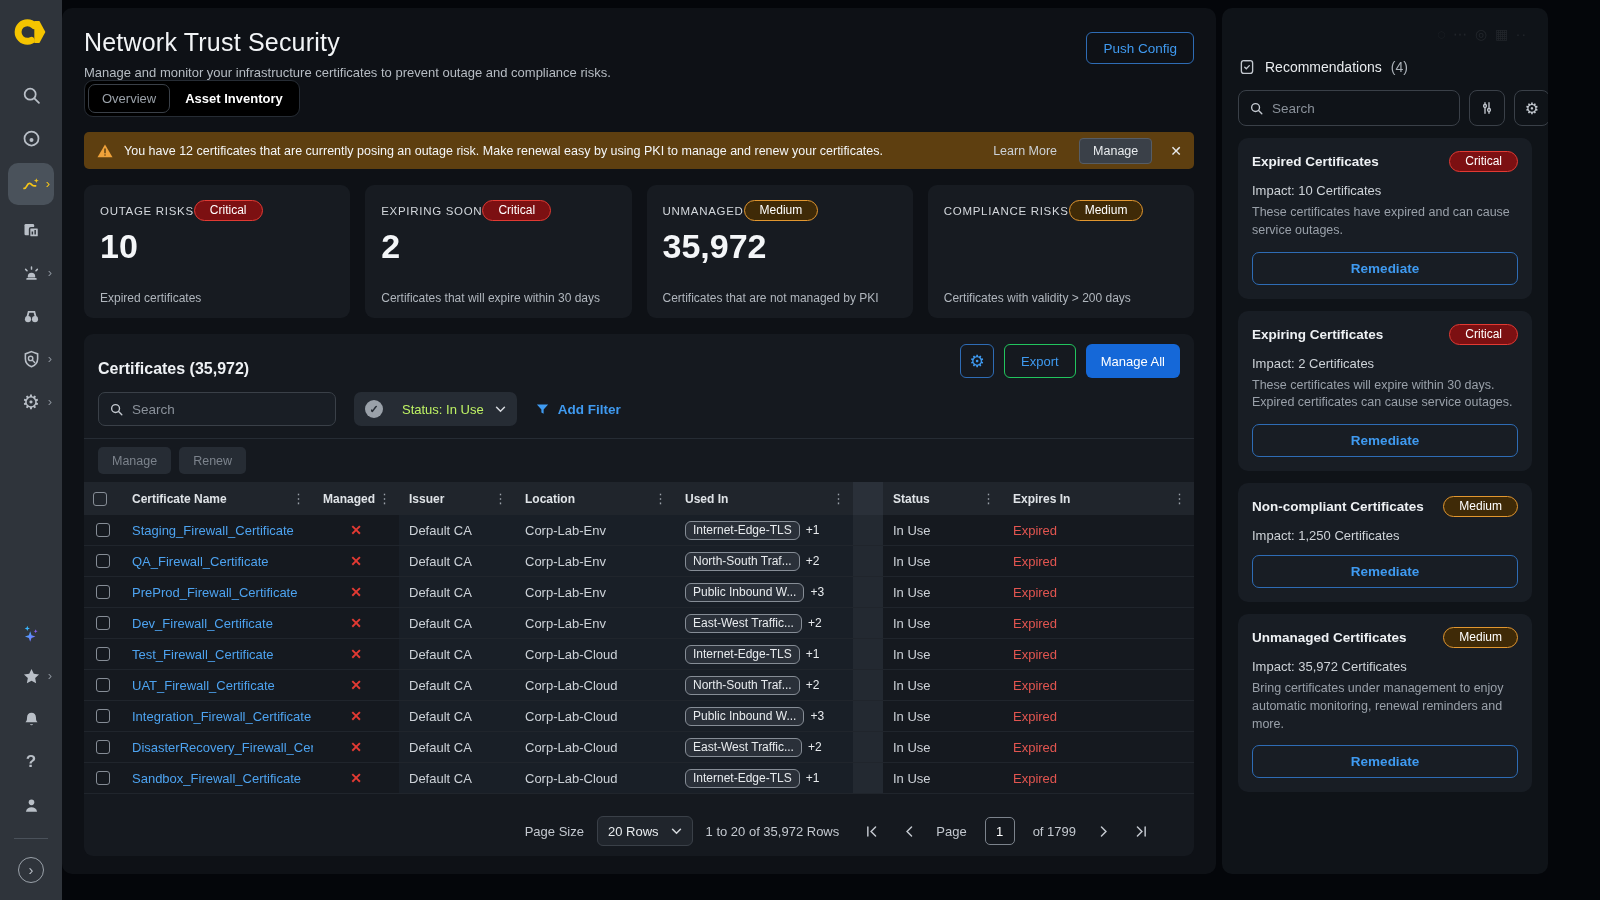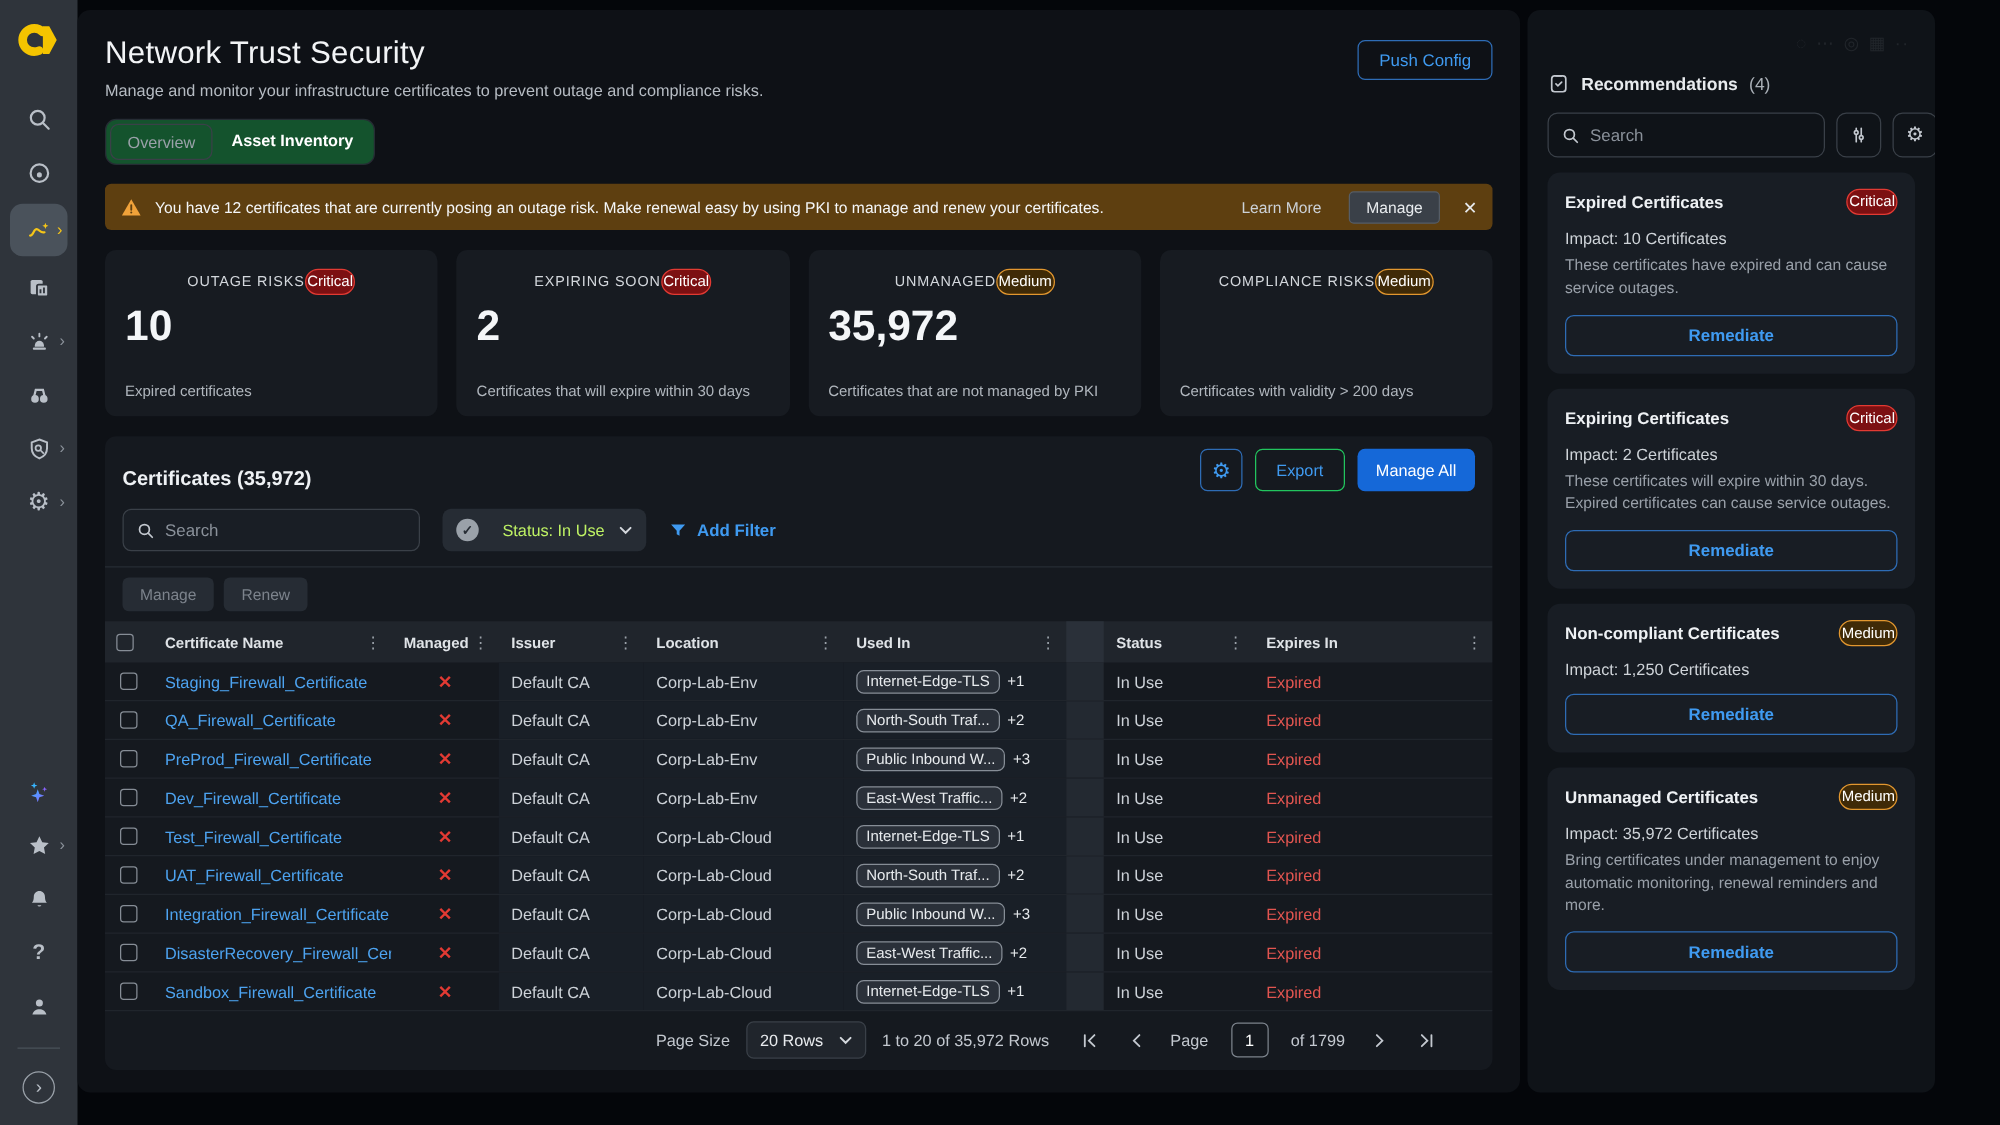--- a/index.html
+++ b/index.html
@@ -29,39 +29,39 @@
 
   
   .main { position:absolute; left:62px; top:8px; width:1154px; height:866px; background:#0e1116;
           border-radius:10px; padding:20px 22px 18px; display:flex; flex-direction:column; }
   .header-row { display:flex; justify-content:space-between; align-items:flex-start; }
   .page-title { font-size:25px; font-weight:500; color:#f2f4f6; letter-spacing:.2px; }
   .subtitle { font-size:13px; color:#b6bcc3; margin-top:8px; }
   .push-config { height:32px; padding:0 16px; border:1px solid #2e6cb5; border-radius:6px;
                  color:#3f9af0; font-size:13.5px; margin-top:4px; }
 
-  .tabs { margin-top:15px; display:inline-flex; border:1px solid #262c34; background:#14532d;
+  .tabs { display:inline-flex; align-items:center; border:1px solid #262c34; background:#000000;
           border-radius:9px; padding:3px; width:fit-content; gap:2px; }
   .tab { padding:6px 13px; font-size:13px; border-radius:7px; color:#9aa1a9; }
   .tab.pill { border:1px solid #3a4048; }
   .tab.active { color:#ffffff; font-weight:700; }
 
   .banner { margin-top:15px; height:37px; background:#5e3f10; border-radius:5px; display:flex;
             align-items:center; padding:0 12px; gap:10px; flex:none; }
   .banner-text { font-size:12.5px; color:#f4f6f8; flex:1; }
   .learn-more { font-size:12.5px; color:#ccd1d7; }
   .banner-manage { height:26px; padding:0 13px; background:#3a4048; border:1px solid #565d66;
                    border-radius:4px; color:#e8ebee; font-size:12.5px; margin-left:12px; }
   .banner-close { color:#e8ebee; font-size:14px; margin-left:8px; }
 
   .stats { display:grid; grid-template-columns:repeat(4,1fr); gap:15px; margin-top:16px; flex:none; }
   .stat-card { background:#171b21; border-radius:9px; padding:15px 16px; height:133px; position:relative; }
-  .stat-top { display:flex; justify-content:center; align-items:center; }
+  .stat-top { display:flex; justify-content:flex-start; align-items:center; }
   .stat-label { font-size:11.5px; color:#d3d7dc; letter-spacing:.7px; }
-  .badge { font-size:12px; color:#fff; padding:2px 1px 3px; border-radius:999px; border:1.5px solid transparent; white-space:nowrap; }
+  .badge { font-size:12px; color:#fff; padding:2px 15px 3px; border-radius:999px; border:1.5px solid transparent; white-space:nowrap; }
   .badge.critical { background:#7c1012; border-color:#e23a33; }
   .badge.medium { background:#3f2a07; border-color:#e2972f; }
   .stat-value { font-size:34px; font-weight:600; color:#f4f6f8; margin-top:6px; }
   .stat-desc { position:absolute; left:16px; bottom:13px; font-size:12px; color:#b0b6bd; }
 
   
   .certs { margin-top:16px; background:#15191f; border-radius:9px; flex:1; display:flex; flex-direction:column; overflow:hidden; }
   .certs-header { display:flex; align-items:flex-end; justify-content:space-between; padding:10px 14px 8px; }
   .certs-title { font-size:16px; font-weight:700; color:#eef1f4; }
   .certs-actions { display:flex; gap:10px; align-items:center; }
@@ -118,21 +118,21 @@
                 font-size:13px; color:#fff; margin:0 2px; }
   .pg-group { display:flex; align-items:center; gap:16px; margin-left:8px; }
 
   
   .right-panel { position:absolute; left:1222px; top:8px; width:326px; height:866px; background:#0f1318;
                  border-radius:10px; padding:14px 16px; display:flex; flex-direction:column; overflow:hidden; }
   .ghost-row { height:24px; display:flex; justify-content:flex-end; gap:16px; opacity:.09; font-size:14px;
                color:#cfd6dd; align-items:center; padding-right:4px; letter-spacing:2px; }
   .rec-header { display:flex; align-items:center; gap:9px; margin-top:12px; }
   .rec-header svg { width:18px; height:18px; color:#c3c8cf; }
-  .rec-title { font-size:14px; font-weight:700; color:#e8ebee; }
+  .rec-title { font-size:14px; font-weight:400; color:#e8ebee; }
   .rec-count { font-size:14px; color:#aab0b7; font-weight:400; }
   .rec-search-row { display:flex; gap:9px; margin-top:14px; }
   .rec-search { flex:1; height:36px; border:1px solid #3a4048; border-radius:8px; display:flex; align-items:center;
                 gap:8px; padding:0 10px; color:#8a919a; background:transparent; }
   .rec-search svg { width:15px; height:15px; color:#c3c8cf; flex:none; }
   .rec-search input { flex:1; font-size:13.5px; }
   .rec-search input::placeholder { color:#8a919a; }
   .sq-btn { width:36px; height:36px; border:1px solid #3a4048; border-radius:8px; color:#c3c8cf;
             display:flex; align-items:center; justify-content:center; flex:none; font-size:16px; }
   .sq-btn svg { width:16px; height:16px; }

